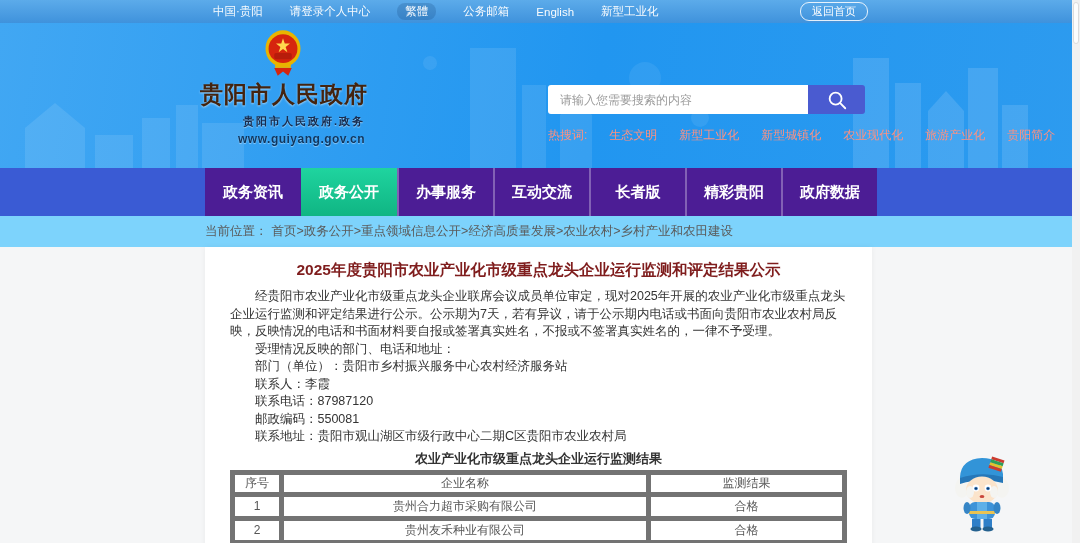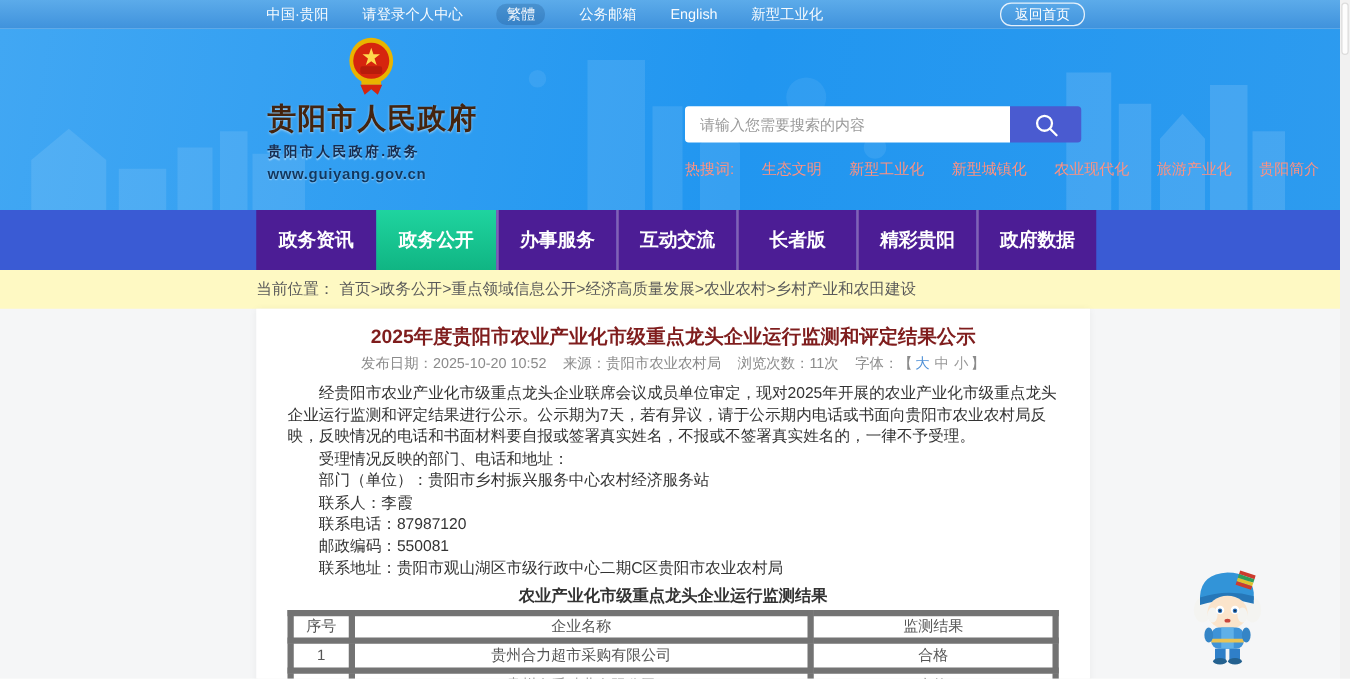--- a/index.html
+++ b/index.html
@@ -12,21 +12,21 @@
   .tb-links { display:flex; align-items:center; gap:27px; }
   .tb-link { cursor:pointer; white-space:nowrap; opacity:.96; }
   .tb-pill { background:rgba(0,40,90,.18); border-radius:8px; padding:1px 8px; }
   .tb-home { margin-left:auto; border:1px solid rgba(255,255,255,.85); border-radius:9px;
              padding:1px 11px; font-size:11px; cursor:pointer; white-space:nowrap; }
 
   
   .banner { position:relative; height:145px; overflow:hidden;
             background:linear-gradient(100deg,#41a7f3 0%,#2196f0 55%,#2d9bef 100%); }
   .skyline { position:absolute; left:0; top:0; }
-  .logo { position:absolute; left:214px; top:6px; width:165px; text-align:left; }
+  .logo { position:absolute; left:200px; top:6px; width:165px; text-align:right; }
   .emblem { display:block; margin:0 auto; }
   .site-title { font-size:23px; font-weight:bold; color:#44240f; letter-spacing:1px;
                 text-shadow:0 1px 2px rgba(255,255,255,.55); margin-top:2px; white-space:nowrap; }
   .site-sub { font-size:11px; font-weight:bold; color:#182c4e; letter-spacing:2px; margin-top:4px;
               text-shadow:0 1px 1px rgba(255,255,255,.5); white-space:nowrap; }
   .site-url { font-size:12px; font-weight:bold; color:#10365e; margin-top:3px; letter-spacing:.5px;
               text-shadow:0 1px 1px rgba(255,255,255,.45); }
   .search-wrap { position:absolute; left:548px; top:62px; width:317px; height:29px; display:flex; }
   .search-input { flex:1; border:none; outline:none; padding:0 12px; font-size:12px; color:#333;
                   border-radius:3px 0 0 3px; background:#fff; }
@@ -40,21 +40,21 @@
   
   .nav { height:48px; background:#3a5bd4; display:flex; align-items:stretch; padding-left:205px; }
   .nav-btn { width:96px; display:flex; align-items:center; justify-content:center; color:#fff;
              font-size:15px; font-weight:bold; cursor:pointer; background:#4c1d95;
              border-left:2px solid rgba(255,255,255,.30); white-space:nowrap; }
   .nav-btn:first-child { border-left:none; }
   .nav-btn.active { background:linear-gradient(180deg,#1fd49f,#10b583); border-left:none; }
 
   
   .breadcrumb { height:31px; display:flex; align-items:center; padding-left:205px;
-                font-size:12.5px; color:#5a5a5a; background:#fef9c3; }
+                font-size:12.5px; color:#5a5a5a; background:#7dd3fc; }
   .crumb-path { margin-left:4px; cursor:pointer; }
 
   
   .card { margin-left:205px; width:667px; background:#fff; box-shadow:0 0 6px rgba(0,0,0,.05);
           padding:13px 25px 40px; min-height:400px; }
   .art-title { text-align:center; font-size:15.5px; font-weight:bold; color:#7f1d1d; line-height:20px; }
   .art-meta { text-align:center; font-size:11.5px; color:#8b8b8b; margin-top:4px; line-height:14px; }
   .art-meta .seg { margin-left:10px; }
   .fs-opts .fs { color:#9a9a9a; margin:0 2px; cursor:pointer; }
   .fs-opts .fs-active { color:#4d8fd6; }
@@ -168,26 +168,20 @@
     </div>
 
   <div class="breadcrumb">
     <span>当前位置：</span>
     <span class="crumb-path">首页&gt;政务公开&gt;重点领域信息公开&gt;经济高质量发展&gt;农业农村&gt;乡村产业和农田建设</span>
   </div>
 
   <div class="card">
     <div class="art-title">2025年度贵阳市农业产业化市级重点龙头企业运行监测和评定结果公示</div>
 
-    <div class="art-meta">
-      <span>发布日期：</span><span>2025-10-20 10:52</span>
-      <span class="seg">来源：</span><span>贵阳市农业农村局</span>
-      <span class="seg">浏览次数：</span><span>11次</span>
-      <span class="seg">字体：</span><span>【</span><span class="fs-opts"><span class="fs fs-active">大</span><span class="fs">中</span><span class="fs">小</span></span><span>】</span>
-    </div>
 
     <div class="art-body">
       <p class="para">经贵阳市农业产业化市级重点龙头企业联席会议成员单位审定，现对2025年开展的农业产业化市级重点龙头企业运行监测和评定结果进行公示。公示期为7天，若有异议，请于公示期内电话或书面向贵阳市农业农村局反映，反映情况的电话和书面材料要自报或签署真实姓名，不报或不签署真实姓名的，一律不予受理。</p>
       <div>
           <p class="contact-line">受理情况反映的部门、电话和地址：</p>
           <p class="contact-line">部门（单位）：贵阳市乡村振兴服务中心农村经济服务站</p>
           <p class="contact-line">联系人：李霞</p>
           <p class="contact-line">联系电话：87987120</p>
           <p class="contact-line">邮政编码：550081</p>
           <p class="contact-line">联系地址：贵阳市观山湖区市级行政中心二期C区贵阳市农业农村局</p>

